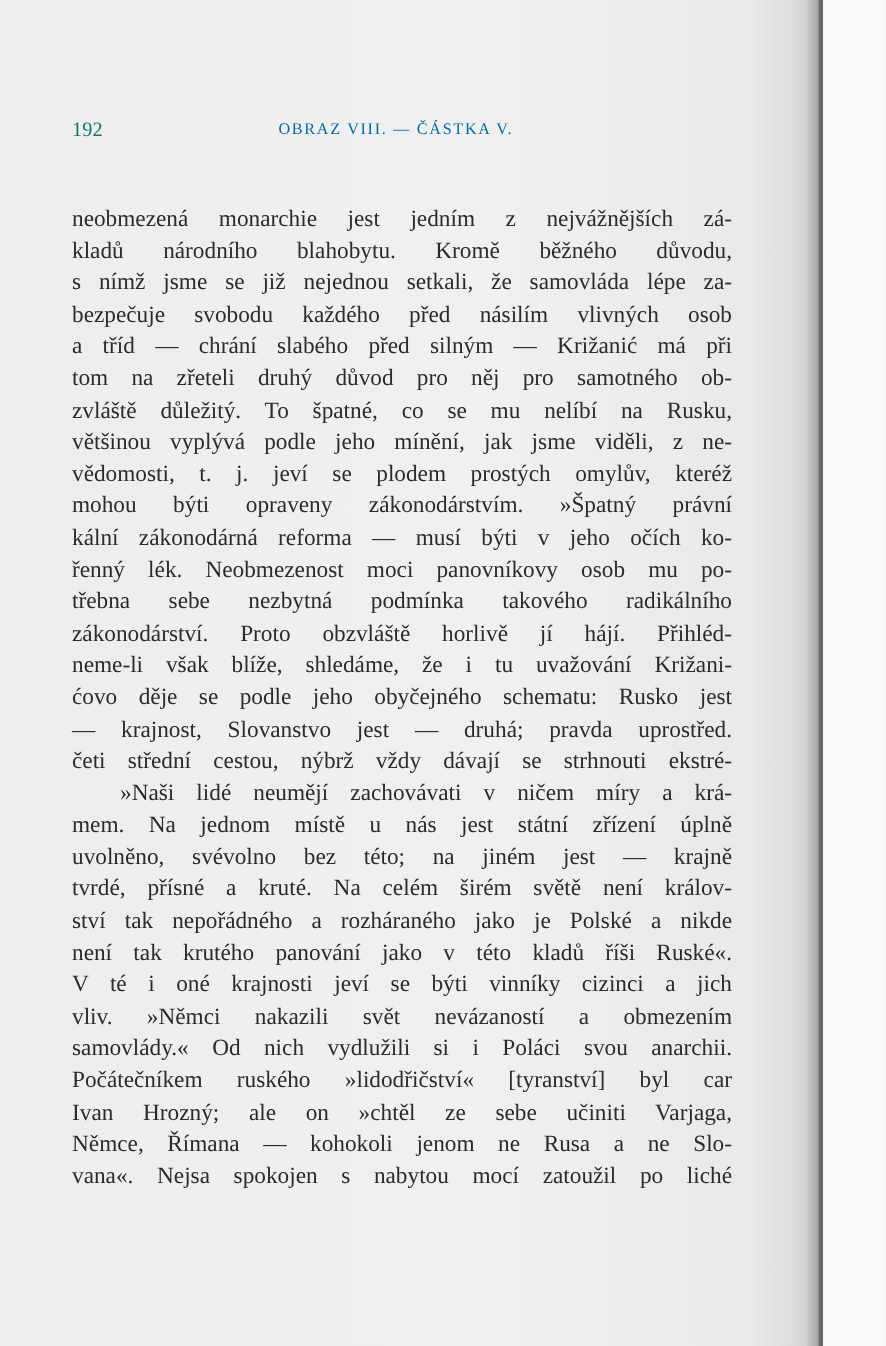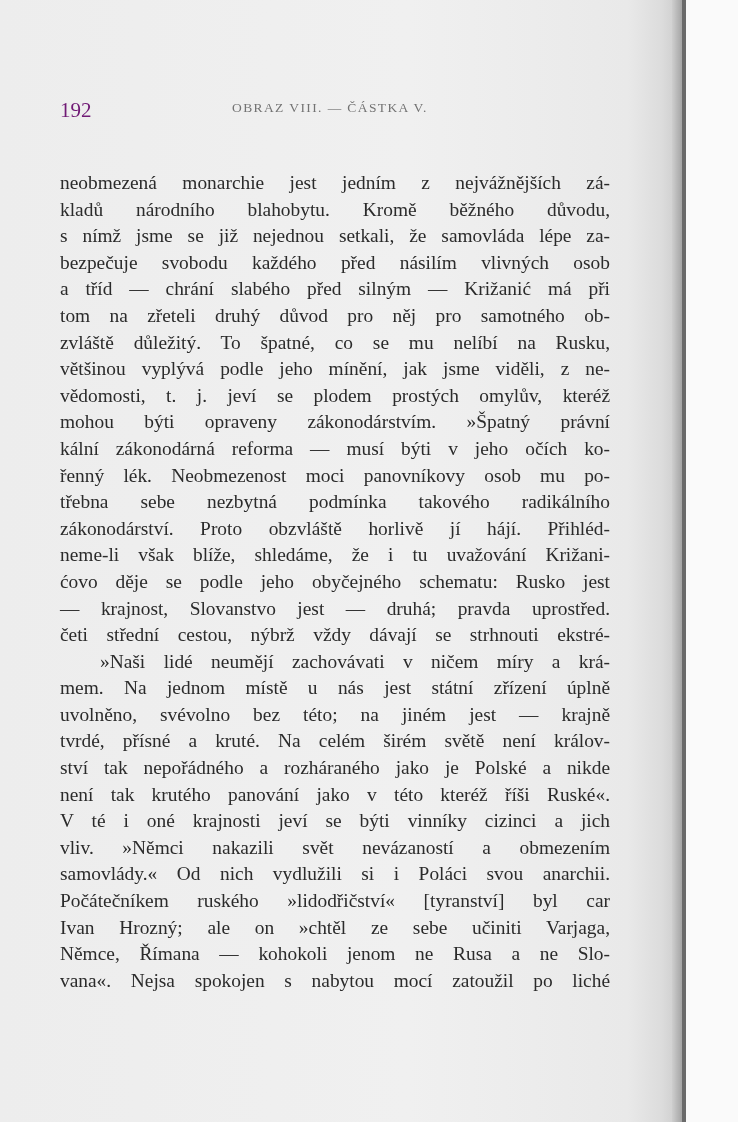--- a/index.html
+++ b/index.html
@@ -52,30 +52,30 @@
       top: 98px;
       left: 60px;
       width: 560px;
       height: 24px;
       font-family: "Liberation Serif", serif;
     }
     .page-number {
       position: absolute;
       left: 0;
       top: 0;
-      font-size: 21px;
-      color: #701a75;
+      font-size: 17px;
+      color: #0f766e;
     }
     .running-head {
       position: absolute;
       left: 172px;
       top: 2px;
       font-size: 13.5px;
       letter-spacing: 1.4px;
-      color: #737373;
+      color: #0369a1;
     }
     .body-text {
       position: absolute;
       left: 60px;
       top: 150px;
       width: 550px;
       font-family: "Liberation Serif", serif;
       font-size: 19.4px;
       line-height: 26.6px;
       color: #2b2b2b;
@@ -126,21 +126,21 @@
   <span class="line">zákonodárství. Proto obzvláště horlivě jí hájí. Přihléd-</span>
   <span class="line">neme-li však blíže, shledáme, že i tu uvažování Križani-</span>
   <span class="line">ćovo děje se podle jeho obyčejného schematu: Rusko jest</span>
   <span class="line">— krajnost, Slovanstvo jest — druhá; pravda uprostřed.</span>
   <span class="line">četi střední cestou, nýbrž vždy dávají se strhnouti ekstré-</span>
   <span class="line indent">»Naši lidé neumějí zachovávati v ničem míry a krá-</span>
   <span class="line">mem. Na jednom místě u nás jest státní zřízení úplně</span>
   <span class="line">uvolněno, svévolno bez této; na jiném jest — krajně</span>
   <span class="line">tvrdé, přísné a kruté. Na celém širém světě není králov-</span>
   <span class="line">ství tak nepořádného a rozháraného jako je Polské a nikde</span>
-  <span class="line">není tak krutého panování jako v této kteréž říši Ruské«.</span>
+  <span class="line">není tak krutého panování jako v této kladů říši Ruské«.</span>
   <span class="line">V té i oné krajnosti jeví se býti vinníky cizinci a jich</span>
   <span class="line">vliv. »Němci nakazili svět nevázaností a obmezením</span>
   <span class="line">samovlády.« Od nich vydlužili si i Poláci svou anarchii.</span>
   <span class="line">Počátečníkem ruského »lidodřičství« [tyranství] byl car</span>
   <span class="line">Ivan Hrozný; ale on »chtěl ze sebe učiniti Varjaga,</span>
   <span class="line">Němce, Římana — kohokoli jenom ne Rusa a ne Slo-</span>
   <span class="line last">vana«. Nejsa spokojen s nabytou mocí zatoužil po liché</span>
 </div>
 
 </body></html>

